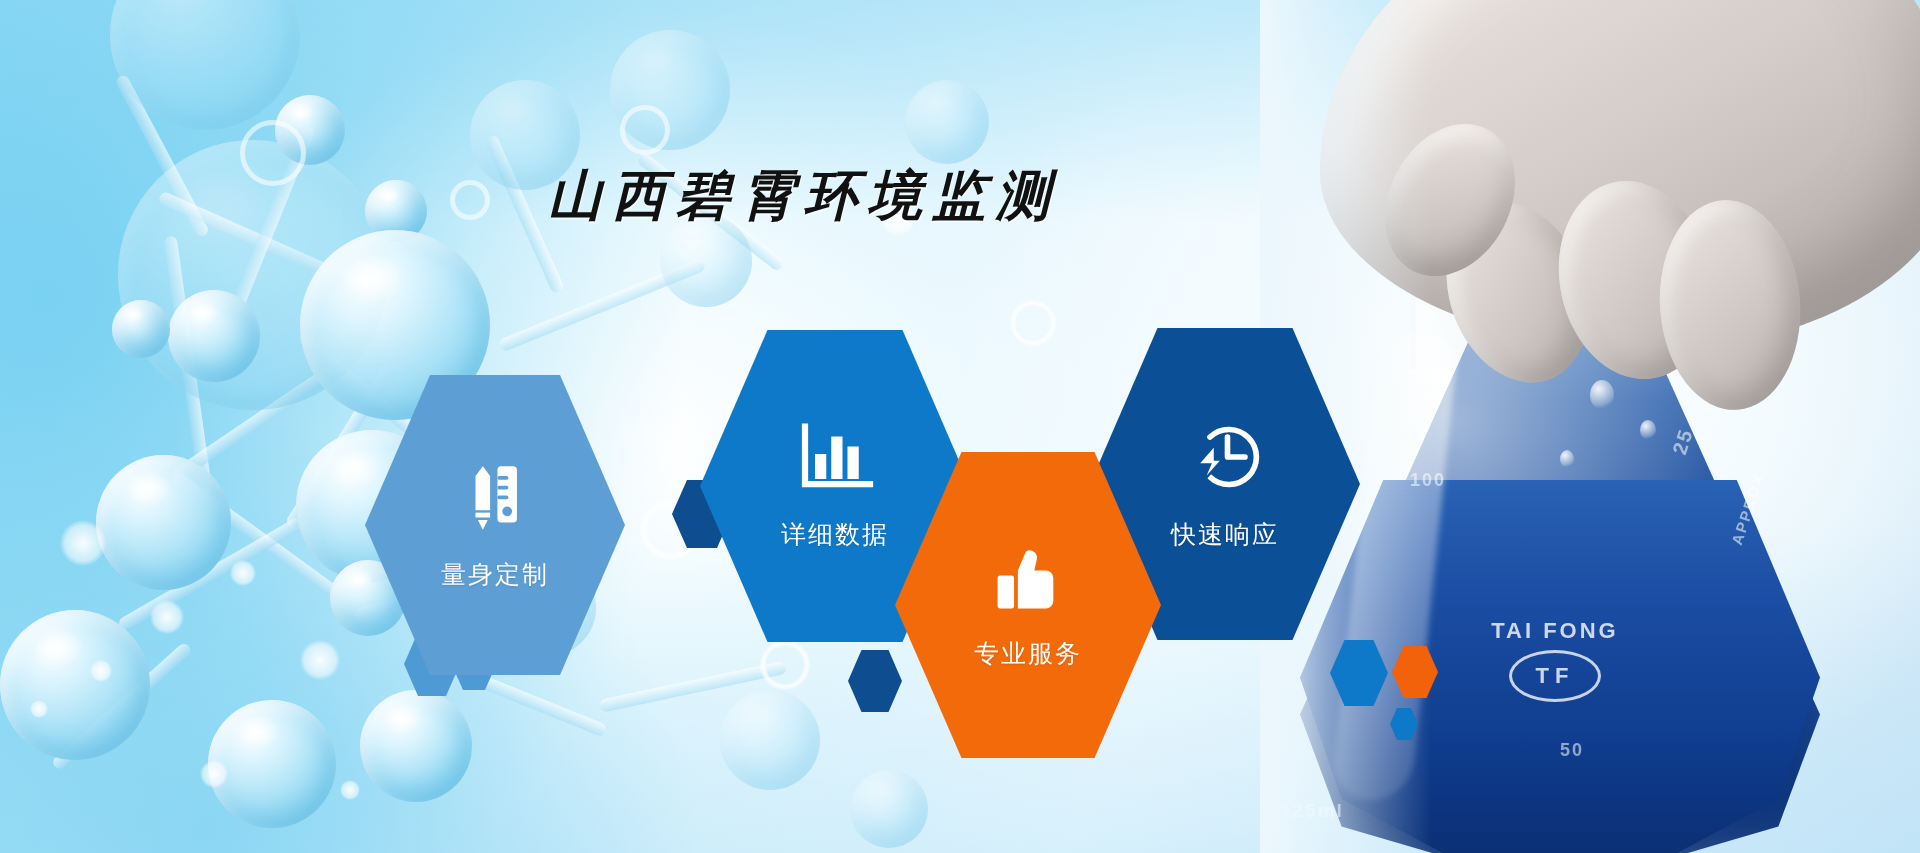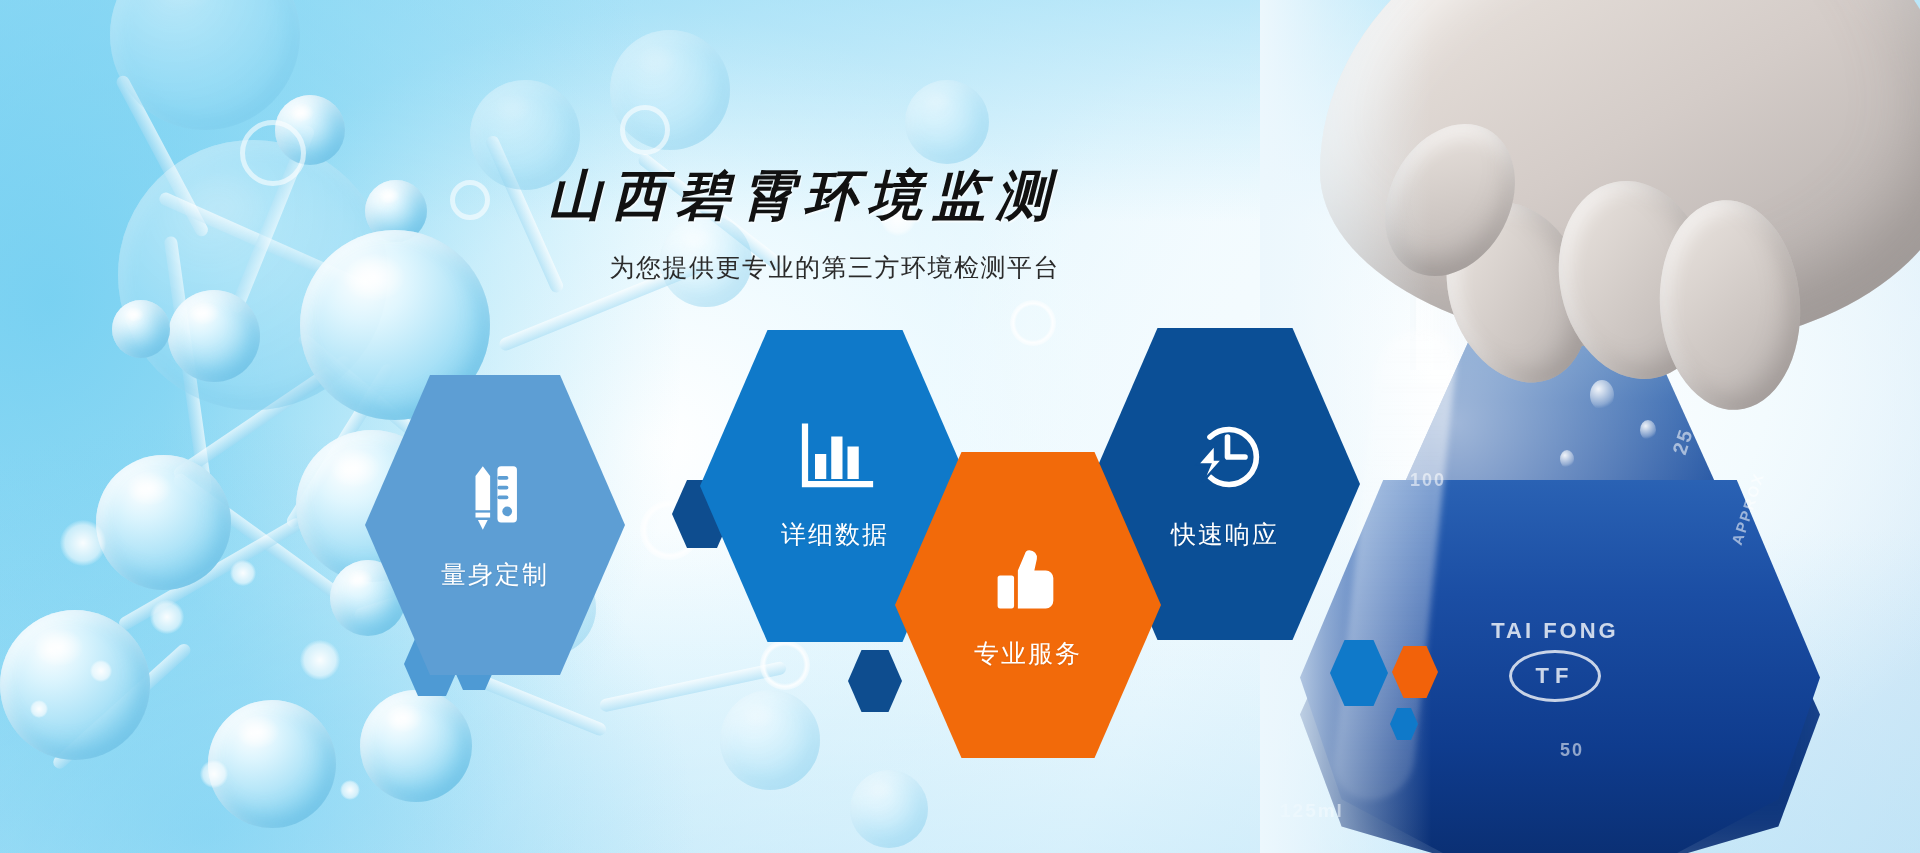--- a/index.html
+++ b/index.html
@@ -254,21 +254,20 @@
 
     <div class="drop" style="left:330px;top:380px;width:24px;height:30px;"></div>
     <div class="drop" style="left:380px;top:420px;width:16px;height:20px;"></div>
     <div class="drop" style="left:300px;top:450px;width:14px;height:18px;"></div>
 
     <div class="photo-fade"></div>
   </div>
 
   <div class="headline">
     <h1 class="title">山西碧霄环境监测</h1>
-    <p class="subtitle">为您提供更专业的第三方环境检测平台</p>
   </div>
 
   <div class="hexwrap">
 
     <div class="deco" style="left:404px;top:632px;width:56px;height:64px;background:#4e9ad4;"></div>
     <div class="deco" style="left:452px;top:640px;width:44px;height:50px;background:#4e9ad4;"></div>
     <div class="deco" style="left:672px;top:480px;width:60px;height:68px;background:#0e4d8f;"></div>
     <div class="deco" style="left:746px;top:480px;width:40px;height:46px;background:#f49a05;"></div>
     <div class="deco" style="left:812px;top:432px;width:42px;height:48px;background:#0f79c9;"></div>
     <div class="deco" style="left:855px;top:398px;width:28px;height:32px;background:#0f79c9;"></div>

